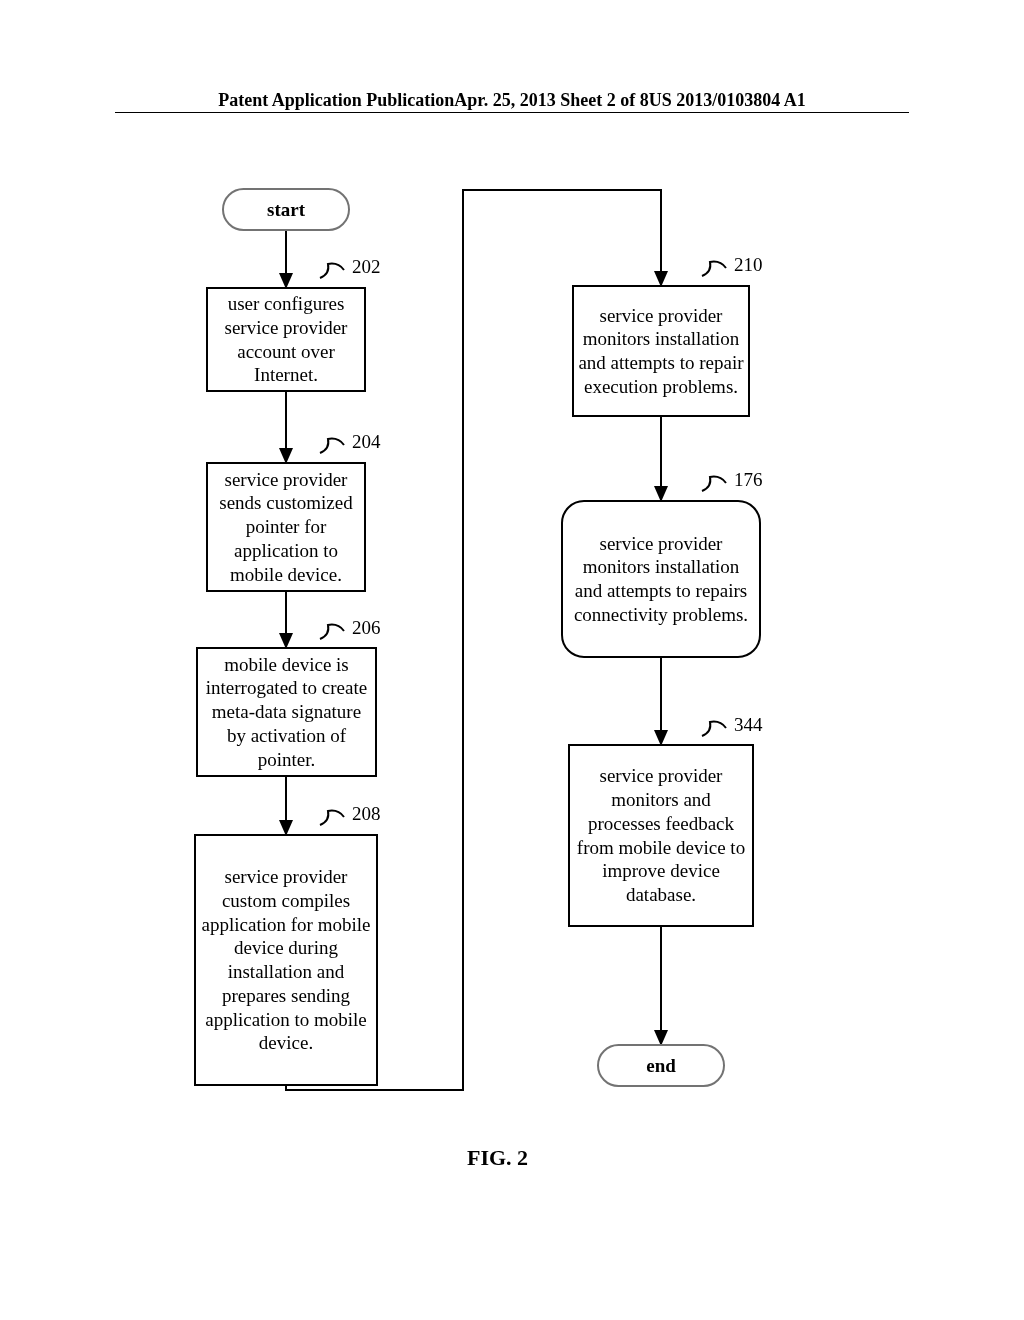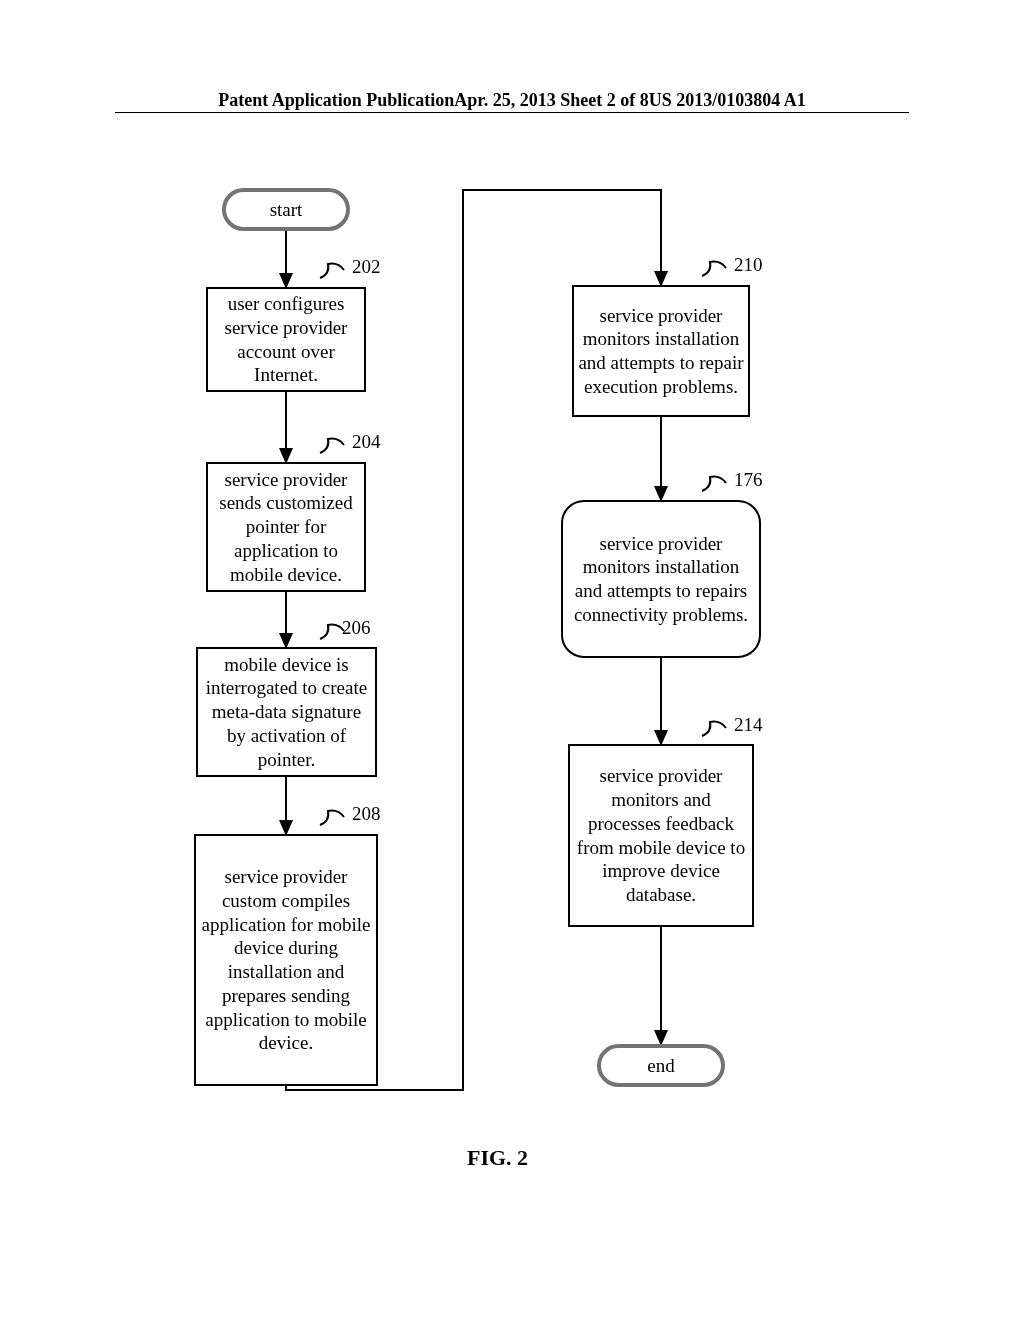--- a/index.html
+++ b/index.html
@@ -44,28 +44,29 @@
       font-size: 19px;
       text-align: center;
       line-height: 1.25;
       display: flex;
       align-items: center;
       justify-content: center;
       padding: 6px 4px;
     }
     .terminator {
       position: absolute;
-      border: 4px solid #737373;
+      border: 2px solid #737373;
       border-radius: 24px;
       background: white;
       font-size: 19px;
       text-align: center;
       display: flex;
       align-items: center;
       justify-content: center;
+      font-weight: bold;
     }
     svg.connectors {
       position: absolute;
       top: 0;
       left: 0;
       width: 1024px;
       height: 1000px;
       pointer-events: none;
     }
     .ref-label {
@@ -128,41 +129,41 @@
   <div class="ref-label" style="left:352px; top:76px;">202</div>
 
   <div class="box" style="left:206px; top:282px; width:160px; height:130px;">
     <span>service provider sends customized pointer for application to mobile device.</span>
   </div>
   <div class="ref-label" style="left:352px; top:251px;">204</div>
 
   <div class="box" style="left:196px; top:467px; width:181px; height:130px;text-align:center;">
     <span>mobile device is interrogated to create meta-data signature by activation of pointer.</span>
   </div>
-  <div class="ref-label" style="left:342px; top:437px;font-family:Liberation Serif, serif;">206</div>
+  <div class="ref-label" style="left:352px; top:437px;font-family:Liberation Serif, serif;">206</div>
 
   <div class="box" style="left:194px; top:654px; width:184px; height:252px;">
     <span>service provider custom compiles application for mobile device during installation and prepares sending application to mobile device.</span>
   </div>
   <div class="ref-label" style="left:352px; top:623px;">208</div>
 
   <div class="box" style="left:572px; top:105px; width:178px; height:132px;">
     <span>service provider monitors installation and attempts to repair execution problems.</span>
   </div>
   <div class="ref-label" style="left:734px; top:74px;">210</div>
 
   <div class="box" style="left:561px; top:320px; width:200px; height:158px;border-radius:23px;">
     <span>service provider monitors installation and attempts to repairs connectivity problems.</span>
   </div>
   <div class="ref-label" style="left:734px; top:289px;">176</div>
 
   <div class="box" style="left:568px; top:564px; width:186px; height:183px;align-items:center;">
     <span>service provider monitors and processes feedback from mobile device to improve device database.</span>
   </div>
-  <div class="ref-label" style="left:734px; top:534px;">214</div>
+  <div class="ref-label" style="left:734px; top:534px;">344</div>
 
   <div class="terminator" style="left:597px; top:864px; width:128px; height:43px;">
     <span>end</span>
   </div>
 
   <div class="figure-label" style="left:467px; top:965px;">FIG. 2</div>
 
 </div>
 
 </body></html>

